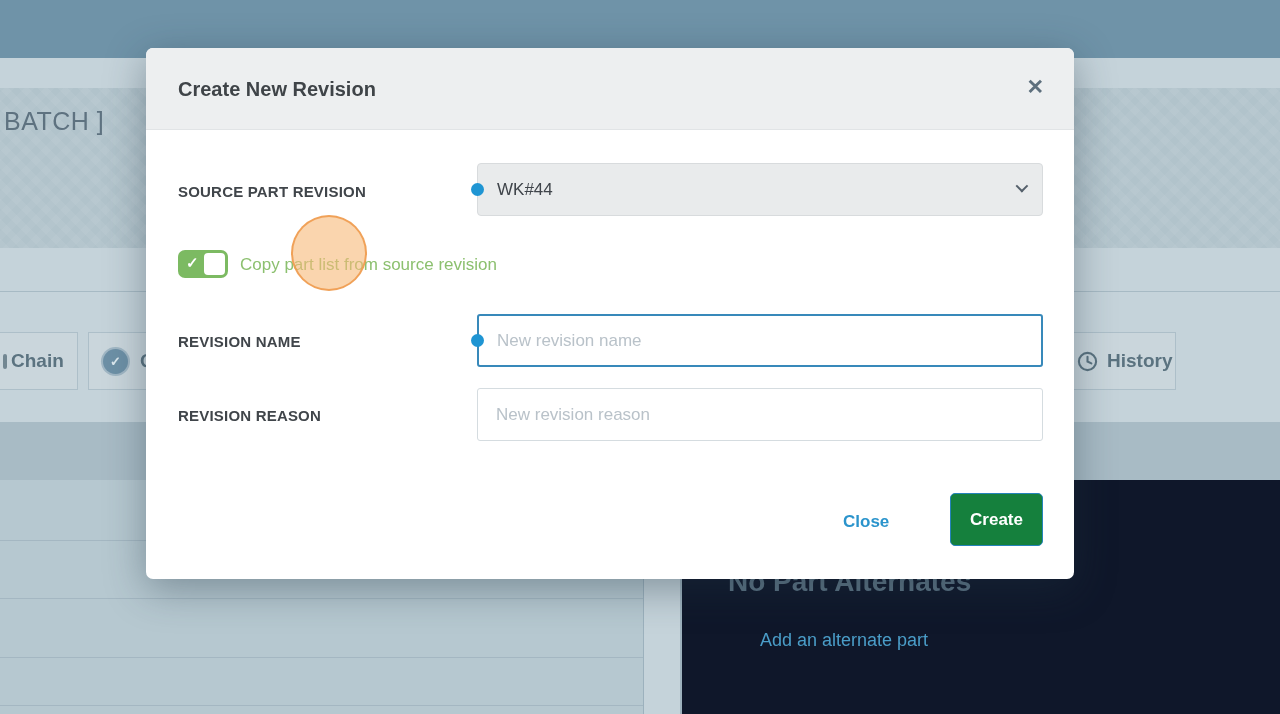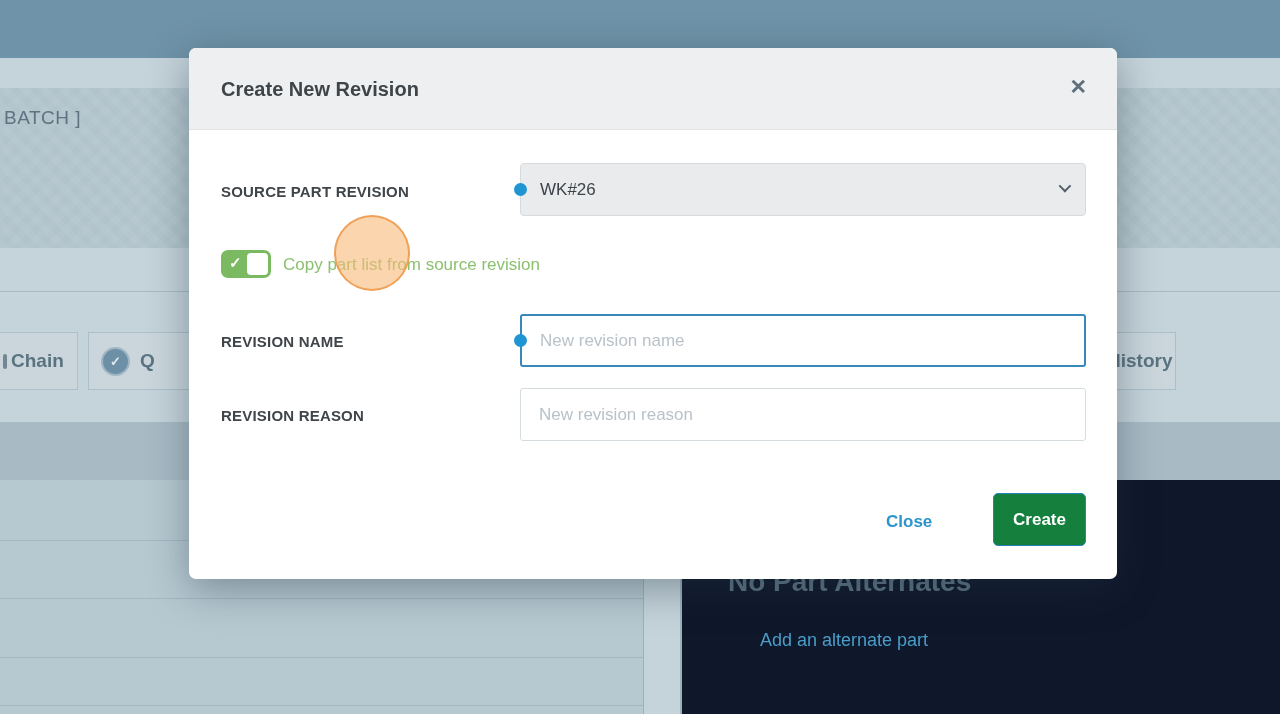--- a/index.html
+++ b/index.html
@@ -4,21 +4,21 @@
 <style>
   * { margin:0; padding:0; box-sizing:border-box; }
   html,body { width:1280px; height:714px; overflow:hidden; font-family:"Liberation Sans", sans-serif; }
   .stage { position:relative; width:1280px; height:714px; background:#c5d3da; }
 
   
   .topbar { position:absolute; left:0; top:0; width:1280px; height:58px; background:#6f93a8; }
   .panel-batch { position:absolute; left:0; top:88px; width:1280px; height:160px; background:#b1c3cb;
     background-image:repeating-linear-gradient(45deg, rgba(255,255,255,0.05) 0 7px, rgba(0,0,0,0) 7px 14px),
                      repeating-linear-gradient(-45deg, rgba(255,255,255,0.04) 0 7px, rgba(0,0,0,0) 7px 14px); }
-  .batch-label { position:absolute; left:4px; top:19px; font-size:19px; color:#5e7280; letter-spacing:0.5px; }
+  .batch-label { position:absolute; left:4px; top:19px; font-size:25px; color:#5e7280; letter-spacing:0.5px; }
   .divider-h { position:absolute; left:0; top:291px; width:1280px; height:1px; background:#a7bac4; }
 
   .tabbar { position:absolute; left:0; top:332px; width:1280px; height:58px; }
   .tab { position:absolute; top:0; height:58px; background:#cad6dc; border:1px solid #adbfc9;
          display:flex; align-items:center; color:#5b7380; font-size:19px; font-weight:bold; }
   .tab-chain { left:-24px; width:102px; padding-left:34px; }
   .chain-icon-sliver { position:absolute; left:26px; top:21px; width:4px; height:15px; border:2px solid #5b7380; border-radius:3px; opacity:.8; }
   .tab-quality { left:88px; width:140px; padding-left:14px; }
   .badge-icon { width:25px; height:25px; border-radius:50%; background:#6d90a6; color:#dce8ee;
     display:inline-flex; align-items:center; justify-content:center; font-size:13px; font-weight:bold; margin-right:12px;
@@ -29,21 +29,21 @@
   .darkband { position:absolute; left:0; top:422px; width:1280px; height:58px; background:#a8bbc5; }
   .table-left { position:absolute; left:0; top:480px; width:644px; height:234px; background:#b6c8d0; border-right:1px solid #9cb1bd; }
   .row-line { position:absolute; left:0; width:100%; height:1px; background:#a4b7c2; }
   .vdivider { position:absolute; left:680px; top:422px; width:2px; height:292px; background:#9db1bd; }
   .right-panel { position:absolute; left:682px; top:480px; width:598px; height:234px; background:#0f172a; }
   .no-alt-heading { position:absolute; left:46px; top:86px; font-size:28px; font-weight:bold; color:#5c7383; }
   .add-alt-link { position:absolute; left:46px; top:150px; font-size:18px; color:#4a9dc8;margin-left:32px; }
 
   
   .modal { position:absolute; left:146px; top:48px; width:928px; height:531px; background:#ffffff;
-    border-radius:7px; box-shadow:0 10px 40px rgba(30,50,65,0.40); z-index:20;margin-left:43px; }
+    border-radius:7px; box-shadow:0 10px 40px rgba(30,50,65,0.40); z-index:20; }
   .modal-header { position:absolute; left:0; top:0; width:100%; height:82px; background:#edeff0;
     border-radius:7px 7px 0 0; border-bottom:1px solid #e1e4e6; }
   .modal-title { position:absolute; left:32px; top:30px; font-size:20px; font-weight:bold; color:#3f4448; }
   .modal-close { position:absolute; right:30px; top:28px; font-size:21px; font-weight:bold; color:#5d6f7d; cursor:pointer; line-height:1; }
 
   .field-label { position:absolute; left:32px; font-size:15px; font-weight:bold; color:#40454a; letter-spacing:0.2px; }
   .control-wrap { position:absolute; left:331px; width:566px; height:53px; }
   .blue-dot { position:absolute; left:-6px; top:50%; margin-top:-6.5px; width:13px; height:13px; border-radius:50%; background:#1f95d3; z-index:2; }
 
   .dropdown { width:100%; height:100%; background:#e9ebec; border:1px solid #d8dbdd; border-radius:4px;
@@ -122,21 +122,21 @@
 
     <div class="modal-header">
       <div class="modal-title">Create New Revision</div>
       <div class="modal-close">✕</div>
     </div>
 
     <div class="field-label" style="top:135px">SOURCE PART REVISION</div>
     <div class="control-wrap" style="top:115px">
       <span class="blue-dot"></span>
       <div class="dropdown">
-        <span>WK#26</span>
+        <span>WK#44</span>
       </div>
       <span class="chevron-down"></span>
     </div>
 
     <div class="toggle">
       <span class="toggle-check">✓</span>
       <span class="toggle-thumb"></span>
     </div>
     <div class="toggle-label">Copy part list from source revision</div>
     <div class="highlight-circle"></div>

